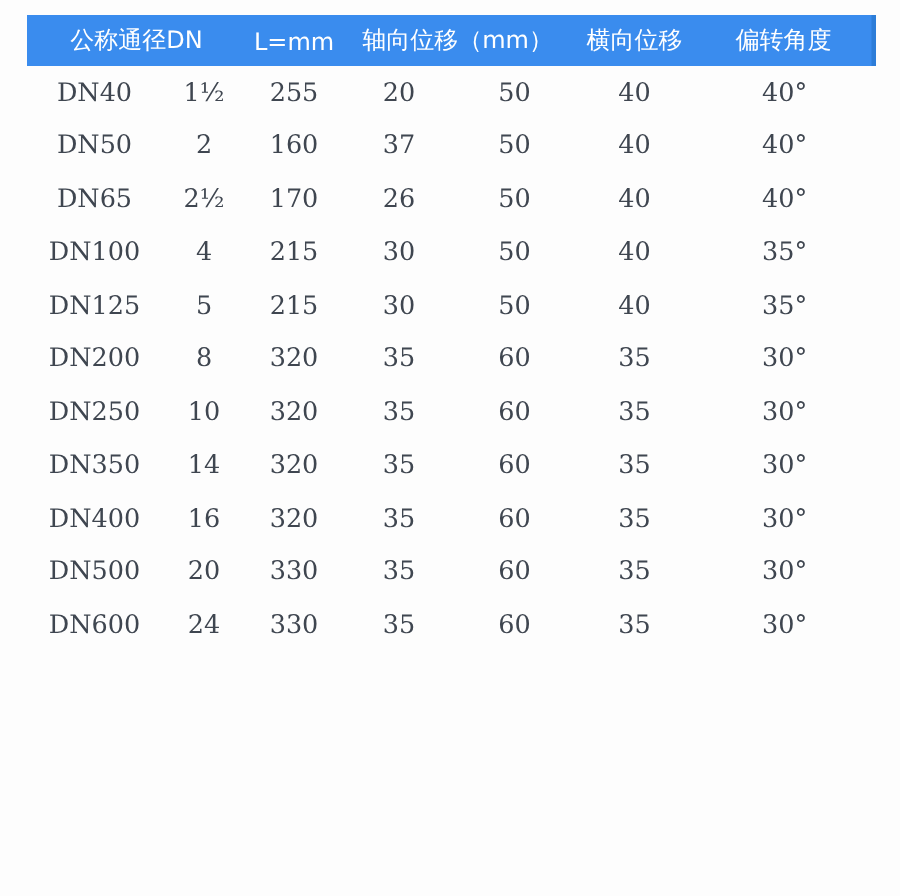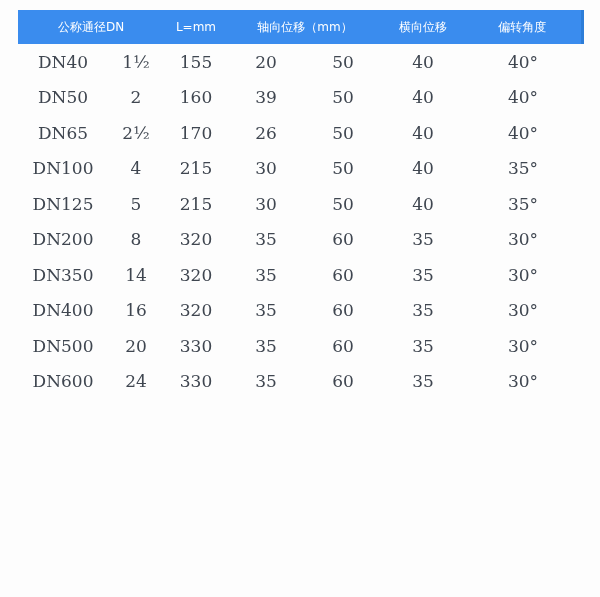--- a/index.html
+++ b/index.html
@@ -24,21 +24,21 @@
     border-collapse: collapse;
     table-layout: fixed;
     width: 564px;
     margin: 10px 0 0 18px;
   }
   thead th {
     background: var(--header-bg);
     color: var(--header-text);
     font-family: "DejaVu Sans", "Liberation Sans", sans-serif;
     font-weight: normal;
-    font-size: 12px;
+    font-size: 16px;
     height: 34px;
     text-align: center;
     vertical-align: middle;
     padding: 0;
   }
   thead tr th:last-child {
     border-right: 3px solid var(--header-edge);
   }
   thead tr.hdr-row-2 th {
     border-bottom: 2px solid var(--header-edge);
@@ -74,31 +74,31 @@
         <th>L=mm</th>
         <th colspan="2">轴向位移（mm）</th>
         <th>横向位移</th>
         <th>偏转角度</th>
       </tr>
     </thead>
     <tbody id="table-body">
         <tr>
           <td>DN40</td>
           <td>1½</td>
-          <td>155</td>
+          <td>255</td>
           <td>20</td>
           <td>50</td>
           <td>40</td>
           <td>40°</td>
         </tr>
         <tr>
           <td>DN50</td>
           <td>2</td>
           <td>160</td>
-          <td>39</td>
+          <td>37</td>
           <td>50</td>
           <td>40</td>
           <td>40°</td>
         </tr>
         <tr>
           <td>DN65</td>
           <td>2½</td>
           <td>170</td>
           <td>26</td>
           <td>50</td>
@@ -119,20 +119,29 @@
           <td>5</td>
           <td>215</td>
           <td>30</td>
           <td>50</td>
           <td>40</td>
           <td>35°</td>
         </tr>
         <tr>
           <td>DN200</td>
           <td>8</td>
+          <td>320</td>
+          <td>35</td>
+          <td>60</td>
+          <td>35</td>
+          <td>30°</td>
+        </tr>
+        <tr>
+          <td>DN250</td>
+          <td>10</td>
           <td>320</td>
           <td>35</td>
           <td>60</td>
           <td>35</td>
           <td>30°</td>
         </tr>
         <tr>
           <td>DN350</td>
           <td>14</td>
           <td>320</td>

